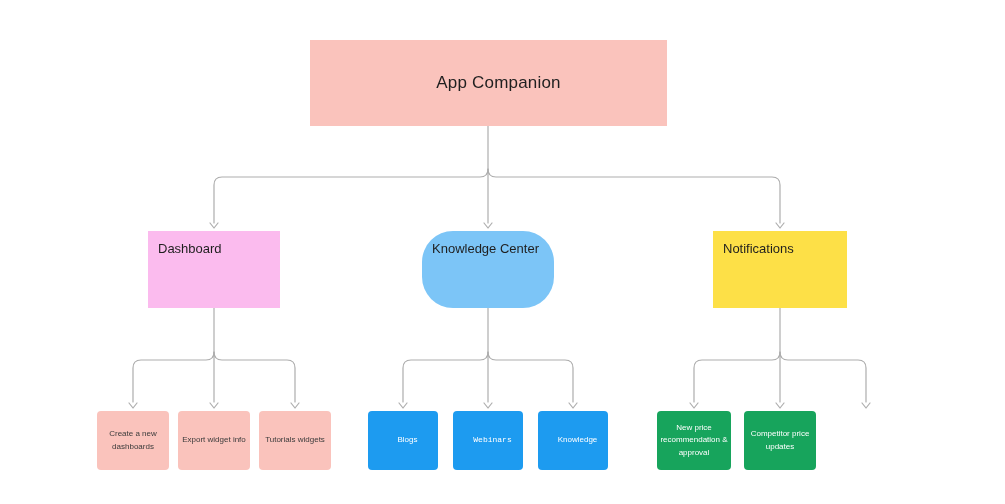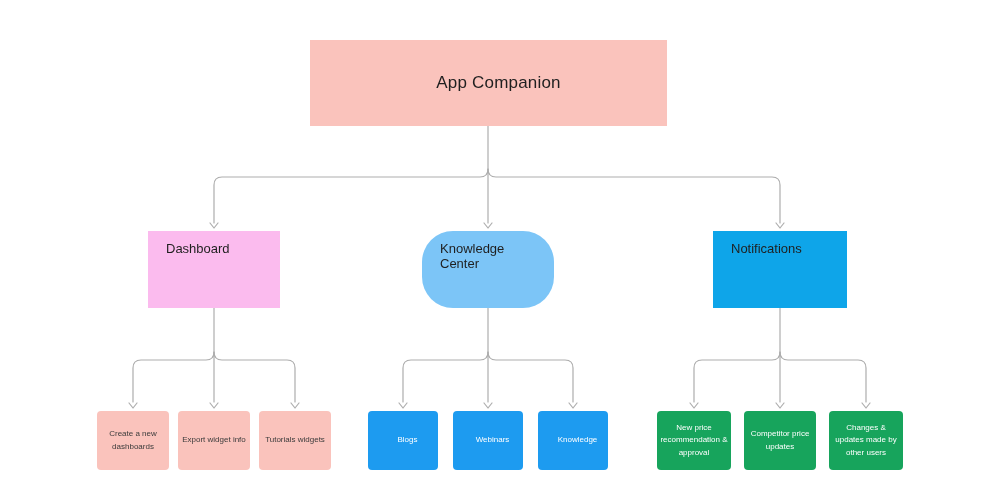--- a/index.html
+++ b/index.html
@@ -13,26 +13,26 @@
   .connectors{position:absolute;left:0;top:0;width:1005px;height:504px;}
   .node{position:absolute;box-sizing:border-box;padding-left:20px;}
   .root{
     left:310px;top:40px;width:357px;height:86px;
     background:#fac3bc;color:#1f1f1f;
     display:flex;align-items:center;justify-content:center;
     font-size:17px;font-weight:500;letter-spacing:.2px;
   }
   .branch{
     top:231px;height:77px;
-    padding:10px 18px;
+    padding:10px 10px;
     font-size:13px;font-weight:500;color:#1f1f1f;
   }
   .branch-pink{left:148px;width:132px;background:#fbbbee;}
   .branch-blue{left:422px;width:132px;background:#7cc5f7;border-radius:31px;}
-  .branch-green{left:713px;width:134px;background:#0ea5e9;}
+  .branch-green{left:713px;width:134px;background:#fde047;}
   .leaf{
     top:411px;height:59px;border-radius:4px;
     display:flex;align-items:center;justify-content:center;
     text-align:center;font-size:8px;font-weight:500;line-height:1.55;
     padding:3px;
   }
   .leaf-salmon{background:#fac3bc;color:#3b3b3b;}
   .leaf-blue{background:#1d9bf0;color:#ffffff;padding-left:12px;}
   .leaf-green{background:#17a45c;color:#ffffff;}
 </style>
@@ -84,20 +84,19 @@
 
   <div class="node branch branch-pink">Dashboard</div>
   <div class="node branch branch-blue">Knowledge Center</div>
   <div class="node branch branch-green">Notifications</div>
 
   <div class="node leaf leaf-salmon" style="left:97px;width:72px;">Create a new dashboards</div>
   <div class="node leaf leaf-salmon" style="left:178px;width:72px;">Export widget info</div>
   <div class="node leaf leaf-salmon" style="left:259px;width:72px;">Tutorials widgets</div>
 
   <div class="node leaf leaf-blue" style="left:368px;width:70px;">Blogs</div>
-  <div class="node leaf leaf-blue" style="left:453px;width:70px;">Webinars</div>
+  <div class="node leaf leaf-blue" style="left:453px;width:70px;font-family:Liberation Mono, monospace;">Webinars</div>
   <div class="node leaf leaf-blue" style="left:538px;width:70px;">Knowledge</div>
 
   <div class="node leaf leaf-green" style="left:657px;width:74px;">New price recommendation &amp; approval</div>
   <div class="node leaf leaf-green" style="left:744px;width:72px;">Competitor price updates</div>
-  <div class="node leaf leaf-green" style="left:829px;width:74px;">Changes &amp; updates made by other users</div>
 
 </div>
 
 </body></html>

